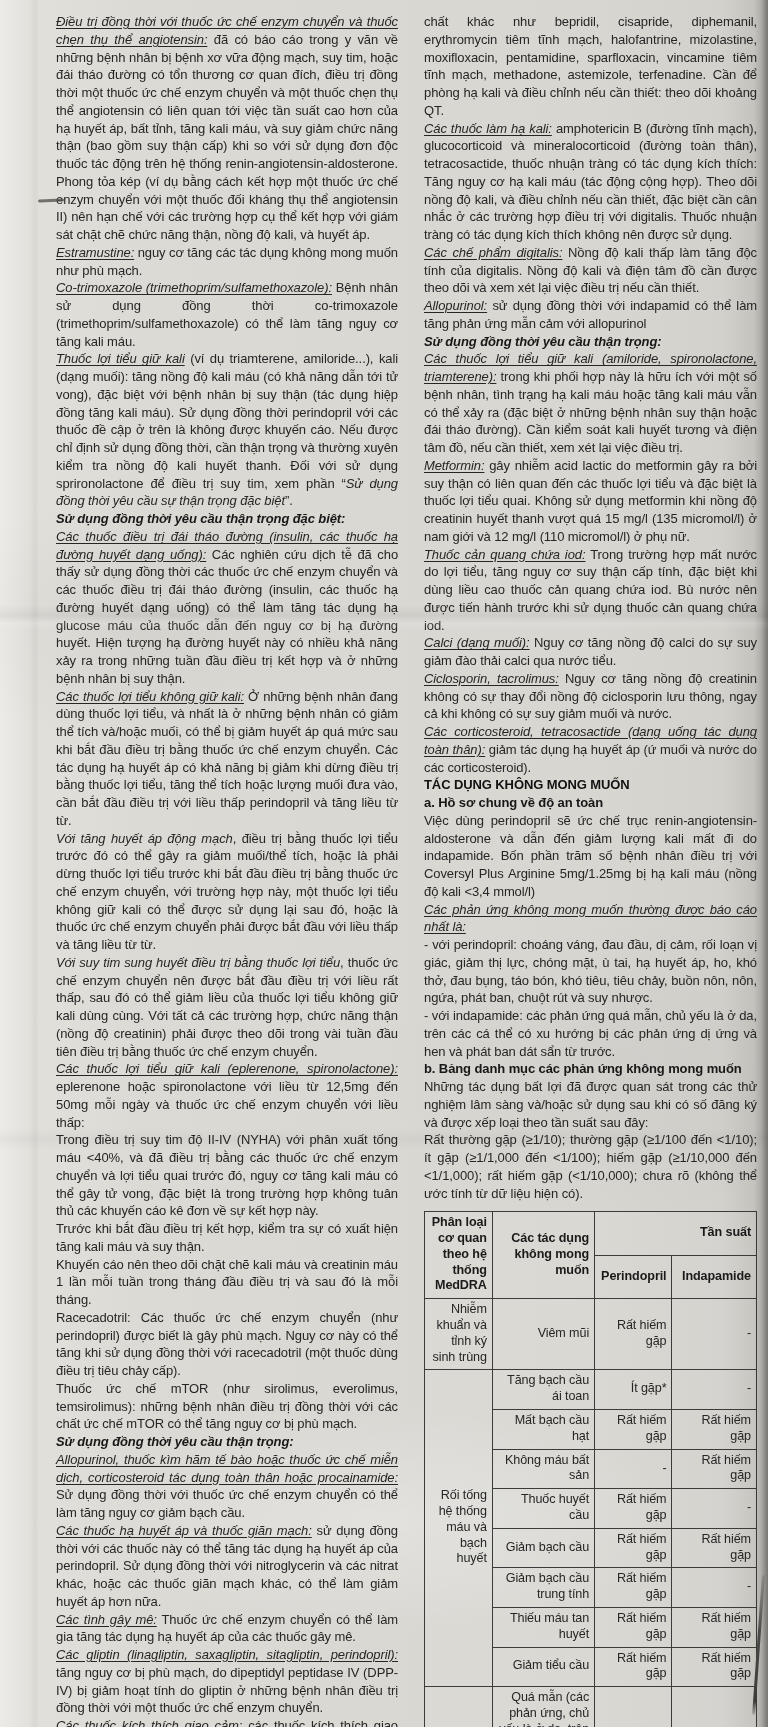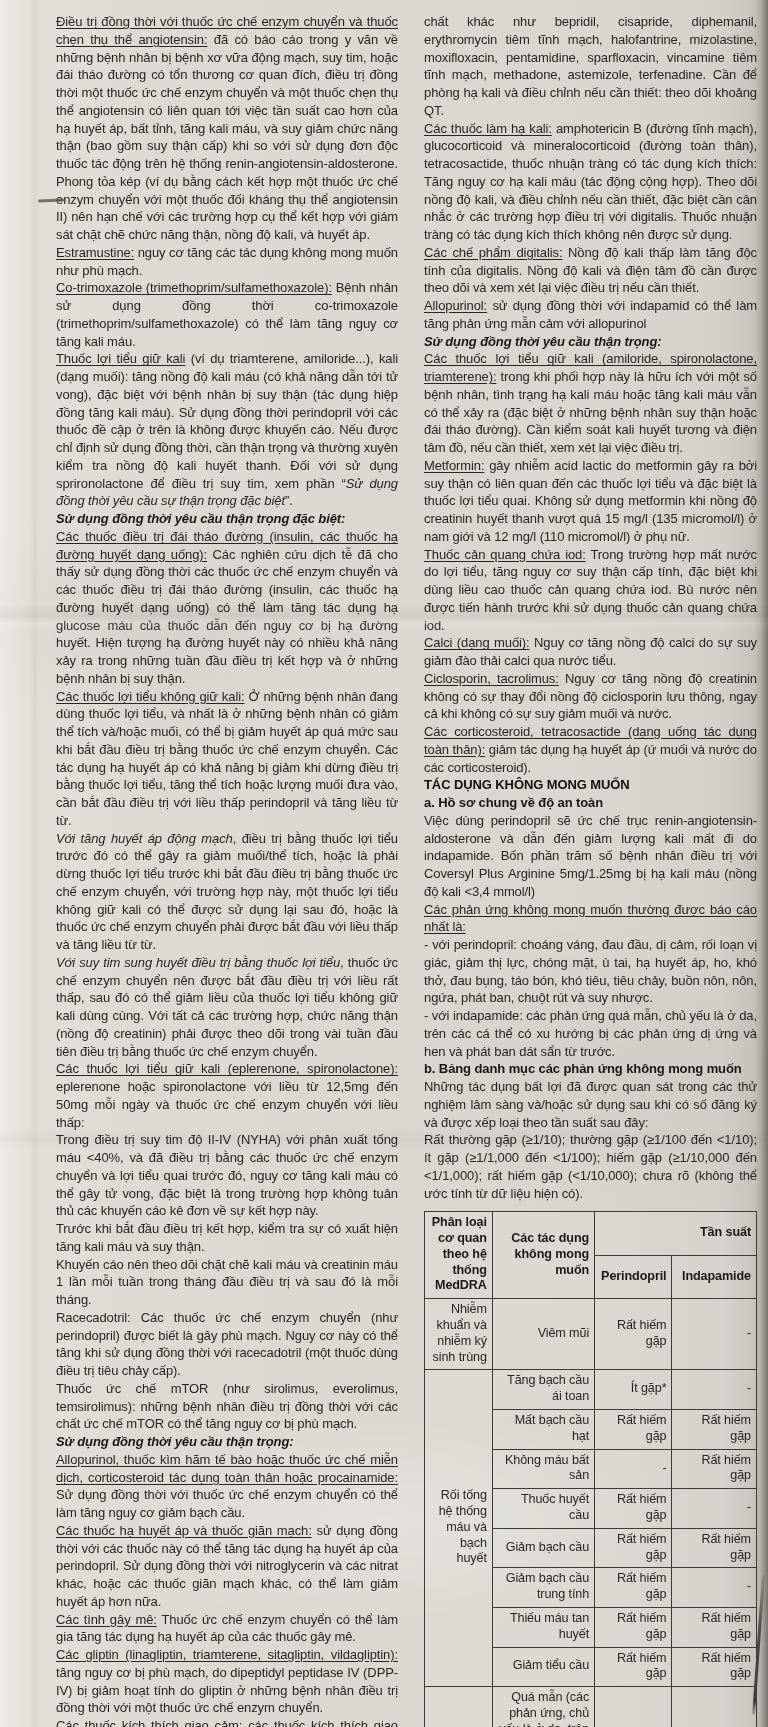--- a/index.html
+++ b/index.html
@@ -13,21 +13,21 @@
       linear-gradient(90deg,#edebe7 0%,#e2e0db 4%,#dcdad5 18%,#dad8d3 45%,#d8d6d1 78%,#d3d1cc 94%,#c2c0bb 99%,#a8a6a1 100%);
   }
   .col{position:absolute;top:13px;text-align:justify;font-size:13px;line-height:17.75px;letter-spacing:-0.1px;}
   .col-left{left:56px;width:342px;}
   .col-right{left:424px;width:333px;}
   .col p{margin:0;}
   .mt{margin-top:17.75px;}
   .h-bi{font-weight:bold;font-style:italic;color:#171717;}
   .h-b{font-weight:bold;color:#171717;}
   .h-caps{font-weight:bold;color:#111;}
-  .s-iu{text-decoration:underline;text-underline-offset:2px;}
+  .s-iu{font-style:italic;text-decoration:underline;text-underline-offset:2px;}
   .s-i{font-style:italic;}
   table.adr{border-collapse:collapse;width:100%;margin-top:9px;font-size:12.6px;line-height:15.8px;letter-spacing:-0.1px;}
   table.adr th,table.adr td{border:1.6px solid #3b3b3b;padding:3px 5px 4px 6px;vertical-align:middle;text-align:right;background:rgba(255,255,255,0.06);}
   table.adr th{font-weight:bold;color:#1a1a1a;}
   table.adr th.freq{text-align:right;}
   
   .artifact{position:absolute;pointer-events:none;}
   .edge-shadow-right{right:0;top:0;width:14px;height:1727px;background:linear-gradient(90deg,rgba(0,0,0,0) 0%,rgba(0,0,0,0.10) 55%,rgba(60,58,54,0.45) 100%);}
   .scan-line{right:8px;top:1575px;width:3px;height:140px;background:linear-gradient(180deg,rgba(40,40,40,0.15),#4a4a48 40%,#3c3c3a 90%,rgba(40,40,40,0.2));transform:rotate(4deg);border-radius:2px;}
   .fold-band-1{left:0;top:604px;width:768px;height:26px;background:linear-gradient(180deg,rgba(0,0,0,0) 0%,rgba(0,0,0,0.05) 45%,rgba(255,255,255,0.12) 75%,rgba(0,0,0,0) 100%);}
@@ -53,21 +53,21 @@
         <p><span class="s-iu">Các thuốc lợi tiểu giữ kali (eplerenone, spironolactone):</span><span> eplerenone hoặc spironolactone với liều từ 12,5mg đến 50mg mỗi ngày và thuốc ức chế enzym chuyển với liều thấp:</span></p>
         <p><span>Trong điều trị suy tim độ II-IV (NYHA) với phân xuất tống máu &lt;40%, và đã điều trị bằng các thuốc ức chế enzym chuyển và lợi tiểu quai trước đó, nguy cơ tăng kali máu có thể gây tử vong, đặc biệt là trong trường hợp không tuân thủ các khuyến cáo kê đơn về sự kết hợp này.</span></p>
         <p><span>Trước khi bắt đầu điều trị kết hợp, kiểm tra sự có xuất hiện tăng kali máu và suy thận.</span></p>
         <p><span>Khuyến cáo nên theo dõi chặt chẽ kali máu và creatinin máu 1 lần mỗi tuần trong tháng đầu điều trị và sau đó là mỗi tháng.</span></p>
         <p><span>Racecadotril: Các thuốc ức chế enzym chuyển (như perindopril) được biết là gây phù mạch. Nguy cơ này có thể tăng khi sử dụng đồng thời với racecadotril (một thuốc dùng điều trị tiêu chảy cấp).</span></p>
         <p><span>Thuốc ức chế mTOR (như sirolimus, everolimus, temsirolimus): những bệnh nhân điều trị đồng thời với các chất ức chế mTOR có thể tăng nguy cơ bị phù mạch.</span></p>
         <p class="h-bi mt">Sử dụng đồng thời yêu cầu thận trọng:</p>
         <p><span class="s-iu">Allopurinol, thuốc kìm hãm tế bào hoặc thuốc ức chế miễn dịch, corticosteroid tác dụng toàn thân hoặc procainamide:</span><span> Sử dụng đồng thời với thuốc ức chế enzym chuyển có thể làm tăng nguy cơ giảm bạch cầu.</span></p>
         <p><span class="s-iu">Các thuốc hạ huyết áp và thuốc giãn mạch:</span><span> sử dụng đồng thời với các thuốc này có thể tăng tác dụng hạ huyết áp của perindopril. Sử dụng đồng thời với nitroglycerin và các nitrat khác, hoặc các thuốc giãn mạch khác, có thể làm giảm huyết áp hơn nữa.</span></p>
         <p><span class="s-iu">Các tình gây mê:</span><span> Thuốc ức chế enzym chuyển có thể làm gia tăng tác dụng hạ huyết áp của các thuốc gây mê.</span></p>
-        <p><span class="s-iu">Các gliptin (linagliptin, triamterene, sitagliptin, vildagliptin):</span><span> tăng nguy cơ bị phù mạch, do dipeptidyl peptidase IV (DPP-IV) bị giảm hoạt tính do gliptin ở những bệnh nhân điều trị đồng thời với một thuốc ức chế enzym chuyển.</span></p>
+        <p><span class="s-iu">Các gliptin (linagliptin, saxagliptin, sitagliptin, perindopril):</span><span> tăng nguy cơ bị phù mạch, do dipeptidyl peptidase IV (DPP-IV) bị giảm hoạt tính do gliptin ở những bệnh nhân điều trị đồng thời với một thuốc ức chế enzym chuyển.</span></p>
         <p><span class="s-iu">Các thuốc kích thích giao cảm:</span><span> các thuốc kích thích giao cảm có thể làm giảm các tác dụng hạ huyết áp của các thuốc ức chế enzym chuyển.</span></p>
       </div>
   </div>
   <div class="col col-right">
     <div class="flow">
         <p><span>chất khác như bepridil, cisapride, diphemanil, erythromycin tiêm tĩnh mạch, halofantrine, mizolastine, moxifloxacin, pentamidine, sparfloxacin, vincamine tiêm tĩnh mạch, methadone, astemizole, terfenadine. Cần để phòng hạ kali và điều chỉnh nếu cần thiết: theo dõi khoảng QT.</span></p>
         <p><span class="s-iu">Các thuốc làm hạ kali:</span><span> amphotericin B (đường tĩnh mạch), glucocorticoid và mineralocorticoid (đường toàn thân), tetracosactide, thuốc nhuận tràng có tác dụng kích thích: Tăng nguy cơ hạ kali máu (tác động cộng hợp). Theo dõi nồng độ kali, và điều chỉnh nếu cần thiết, đặc biệt cần cân nhắc ở các trường hợp điều trị với digitalis. Thuốc nhuận tràng có tác dụng kích thích không nên được sử dụng.</span></p>
         <p><span class="s-iu">Các chế phẩm digitalis:</span><span> Nồng độ kali thấp làm tăng độc tính của digitalis. Nồng độ kali và điện tâm đồ cần được theo dõi và xem xét lại việc điều trị nếu cần thiết.</span></p>
         <p><span class="s-iu">Allopurinol:</span><span> sử dụng đồng thời với indapamid có thể làm tăng phản ứng mẫn cảm với allopurinol</span></p>
         <p class="h-bi mt">Sử dụng đồng thời yêu cầu thận trọng:</p>
@@ -99,21 +99,21 @@
               <th rowspan="2">Các tác dụng không mong muốn</th>
               <th colspan="2" class="freq">Tần suất</th>
             </tr>
             <tr>
               <th>Perindopril</th>
               <th>Indapamide</th>
             </tr>
           </thead>
           <tbody>
             <tr>
-              <td rowspan="1">Nhiễm khuẩn và nhiễm ký sinh trùng</td>
+              <td rowspan="1">Nhiễm khuẩn và tỉnh ký sinh trùng</td>
               <td>Viêm mũi</td>
               <td>Rất hiếm gặp</td>
               <td>-</td>
             </tr>
             <tr>
               <td rowspan="8">Rối tống hệ thống máu và bạch huyết</td>
               <td>Tăng bạch cầu ái toan</td>
               <td>Ít gặp*</td>
               <td>-</td>
             </tr>

